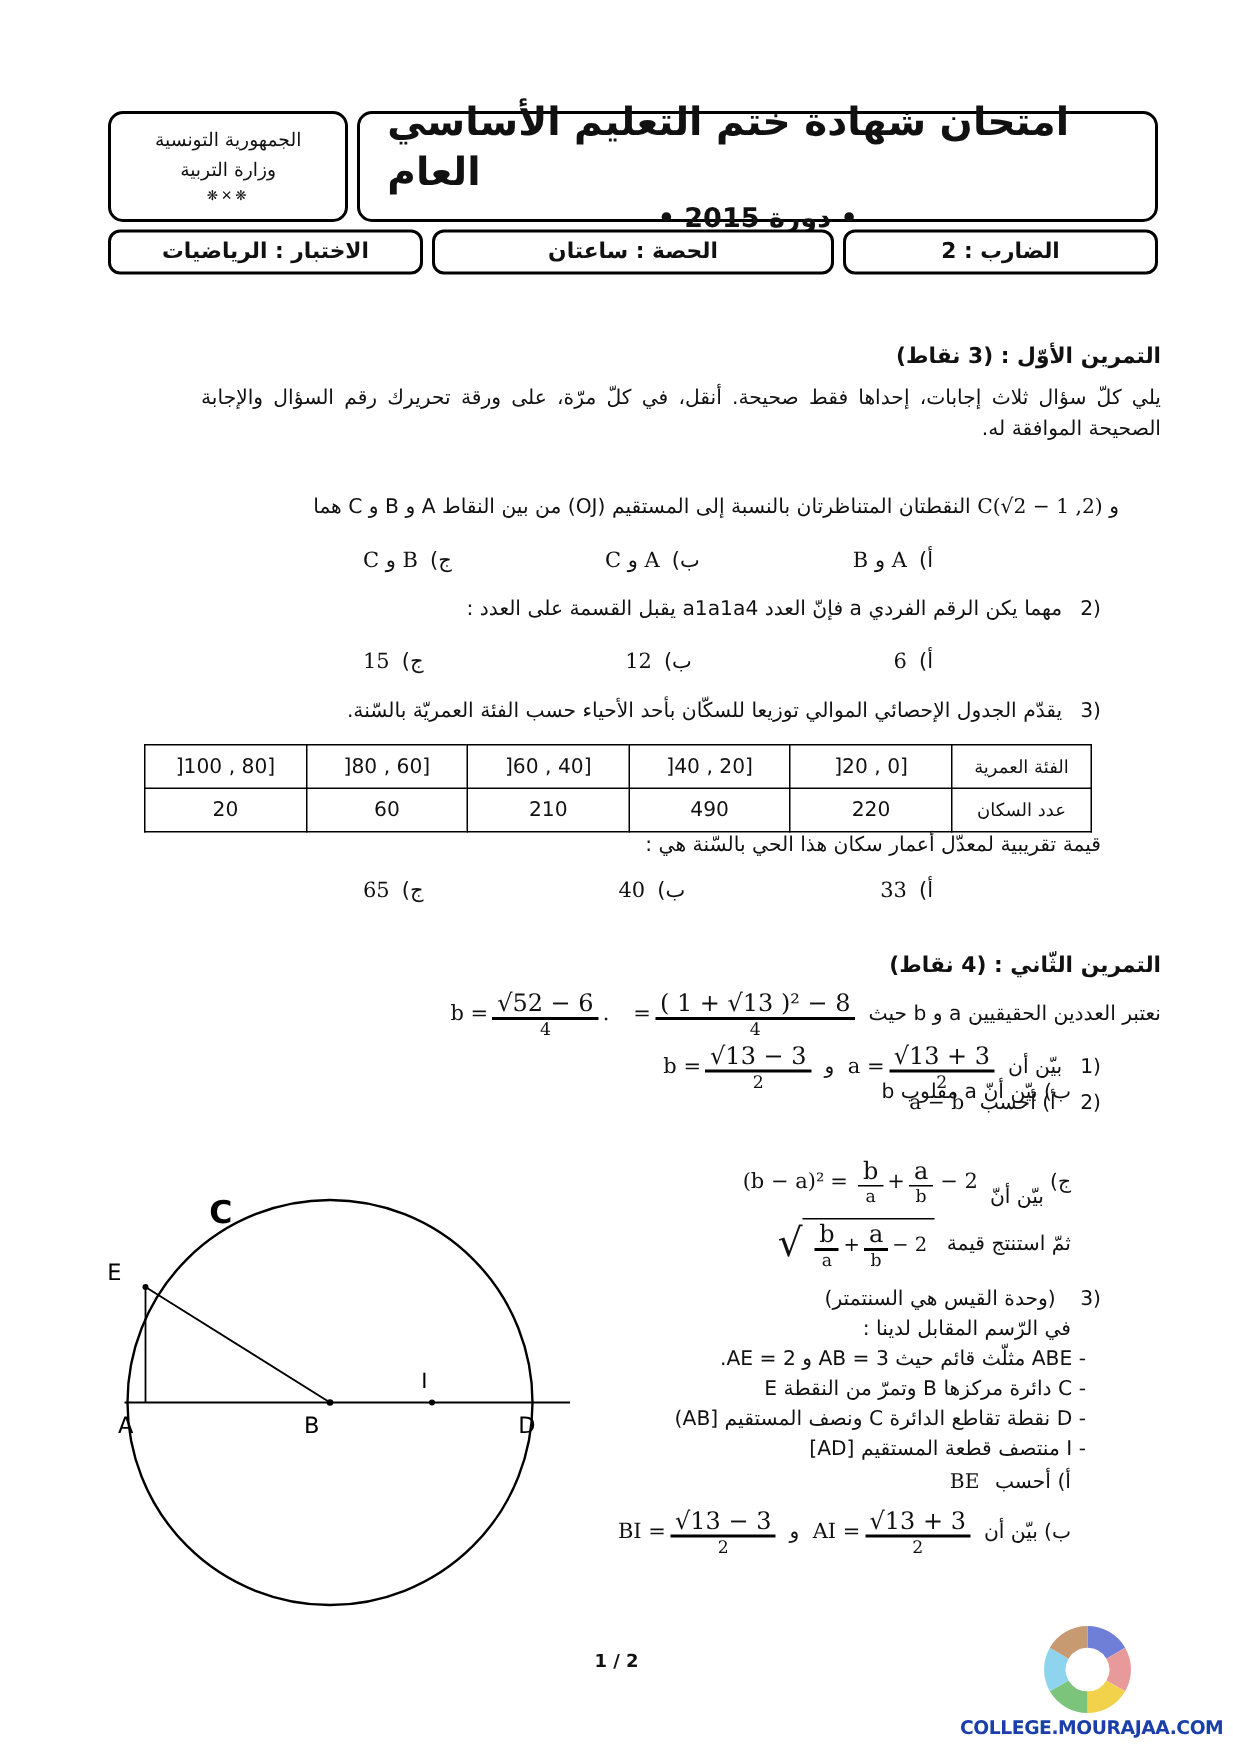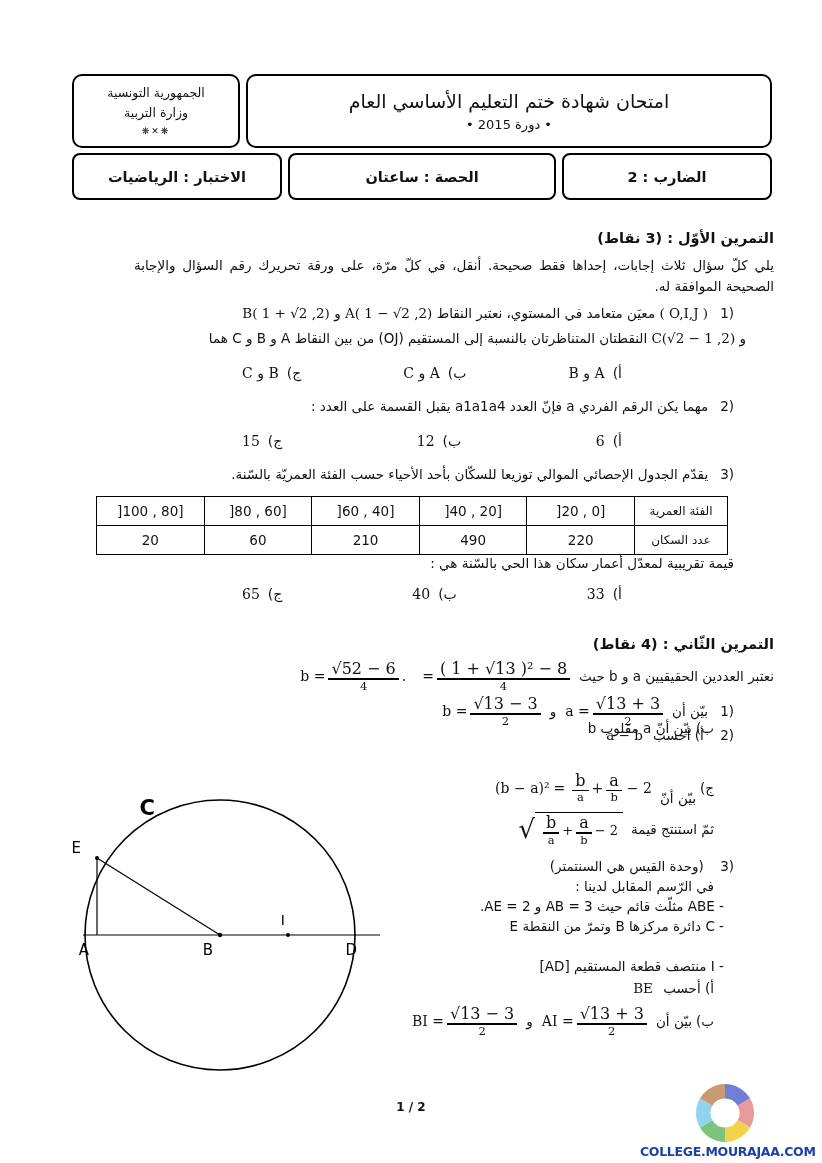--- a/index.html
+++ b/index.html
@@ -46,49 +46,49 @@
     justify-content: center;
     text-align: left;
     padding: 4px 18px;
     box-sizing: border-box;
   }
   .hdr-title {
     flex: 1 1 auto;
     height: 74px;
   }
   .hdr-title .line1 {
-    font-size: 19px;
-    font-weight: normal;
+    font-size: 26px;
+    font-weight: bold;
     letter-spacing: 0px;
     line-height: 1.25;
   }
   .hdr-title .line2 {
-    font-size: 13px;
-    font-weight: normal;
+    font-size: 18px;
+    font-weight: bold;
     margin-top: 4px;
   }
   .hdr-ministry {
     width: 168px;
     height: 74px;
     font-size: 12.5px;
     line-height: 1.6;
   }
   .hdr-ministry .stars {
     font-size: 9px;
     letter-spacing: 2px;
     margin-top: 1px;
   }
   .hdr-row2 {
     display: flex;
     flex-direction: row;
     gap: 6px;
     margin-top: 5px;
   }
   .hdr-row2 .hdr-cell {
-    height: 47px;
+    height: 30px;
     font-size: 14.5px;
     font-weight: bold;
     border-radius: 8px;
   }
   .hdr-subject { width: 210px; }
   .hdr-duration { flex: 1 1 auto; }
   .hdr-coef { width: 210px; }
 
   
   .exercise-title {
@@ -268,27 +268,20 @@
       <div class="hdr-cell hdr-coef">الضارب : 2</div>
       <div class="hdr-cell hdr-duration">الحصة : ساعتان</div>
       <div class="hdr-cell hdr-subject">الاختبار : الرياضيات</div>
     </div>
   </div>
 
   <div class="exercise-title" style="top:230px;">التمرين الأوّل : (3 نقاط)</div>
 
   <div class="para" style="top:255px; right:48px; width:640px;">يلي كلّ سؤال ثلاث إجابات، إحداها فقط صحيحة. أنقل، في كلّ مرّة، على ورقة تحريرك رقم السؤال والإجابة الصحيحة الموافقة له.</div>
 
-  <div class="q-line" style="top:305px; right:88px;">
-    <span class="num-marker">1)</span><span class="mathsym">( O,I,J )</span>
-    <span>معيَن متعامد في المستوي، نعتبر النقاط</span>
-    <span class="mathsym">A( 1 −  √2 ,2)</span>
-    <span>و</span>
-    <span class="mathsym">B( 1 + √2 ,2)</span>
-  </div>
 
   <div class="q-line" style="top:330px; right:76px;">
     <span>و</span>
     <span class="mathsym">C(√2 − 1 ,2)</span>
     <span>النقطتان المتناظرتان بالنسبة إلى المستقيم (OJ) من بين النقاط A و B و C هما</span>
   </div>
 
   <div class="opts" style="top:365px; right:200px; width:380px;">
     <span class="opt"><span class="lbl">أ)</span><span class="mathsym">A و B</span></span>
     <span class="opt"><span class="lbl">ب)</span><span class="mathsym">A و C</span></span>
@@ -439,20 +432,21 @@
   </div>
 
   <div class="q-line" style="top:858px; right:88px;">
     <span class="num-marker">3)</span>
     <span>(وحدة القيس هي السنتمتر)</span>
   </div>
   <div class="q-line" style="top:878px; right:108px;">في الرّسم المقابل لدينا :</div>
 
   <div class="q-line" style="top:898px; right:98px;">- ABE مثلّث قائم حيث AB = 3 و AE = 2.</div>
   <div class="q-line" style="top:918px; right:98px;">- C دائرة مركزها B وتمرّ من النقطة E</div>
+  <div class="q-line" style="top:938px; right:98px;">- D نقطة تقاطع الدائرة C ونصف المستقيم [AB)</div>
   <div class="q-line" style="top:958px; right:98px;">- I منتصف قطعة المستقيم [AD]</div>
 
   <div class="q-line" style="top:980px; right:108px;">
     <span>أ)</span>
     <span>أحسب</span>
     <span class="mathsym" style="margin-right:6px;">BE</span>
   </div>
 
   <div class="q-line" style="top:1005px; right:108px; display:flex; align-items:center;">
     <span>ب)</span>

